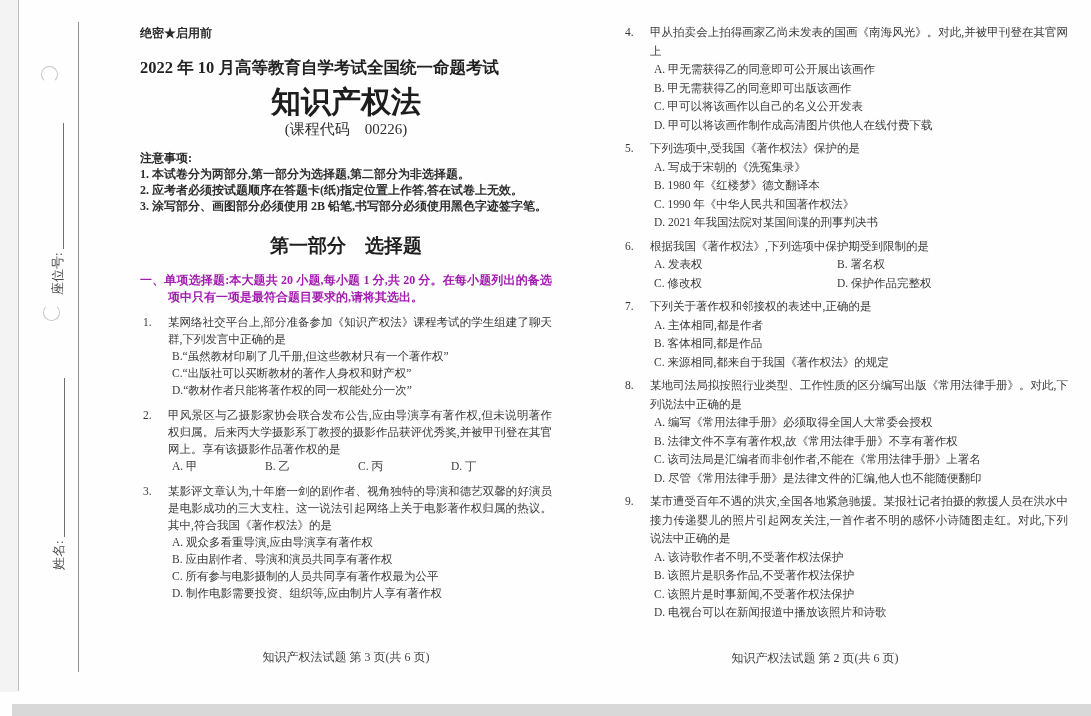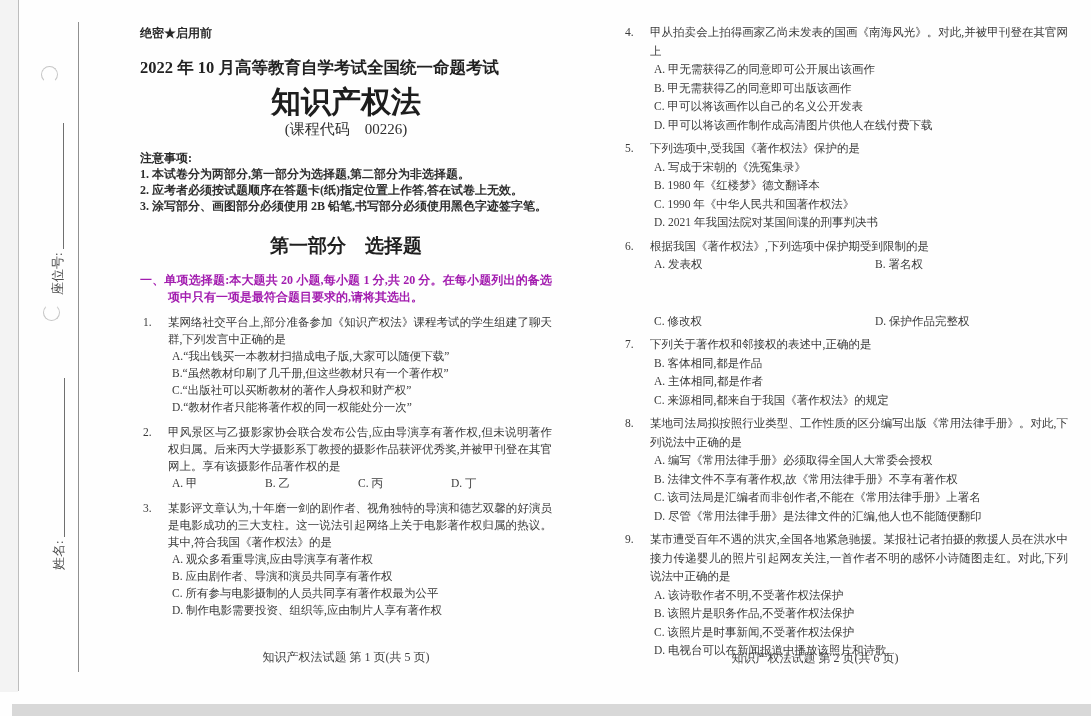--- a/index.html
+++ b/index.html
@@ -45,21 +45,21 @@
 
   .q{position:relative;padding-left:28px;text-align:justify;}
   .p1 .q1{margin-top:6px;}
   .p1 .q{margin-top:8px;}
   .p2 .q{margin-bottom:5px;}
   .qnum{position:absolute;left:3px;top:0;}
   .stem{text-align:justify;}
   .opt{padding-left:4px;}
   .opt-row{padding-left:4px;display:flex;}
   .opt-cell{display:inline-block;width:93px;flex:0 0 93px;}
-  .opt-grid{padding-left:4px;display:grid;grid-template-columns:183px auto;gap:38px;}
+  .opt-grid{padding-left:4px;display:grid;grid-template-columns:183px auto;}
 
   .footer{position:absolute;text-align:center;font-size:12px;color:#3f3f3f;}
   .footer.f1{left:140px;top:649px;width:412px;}
   .footer.f2{left:598px;top:650px;width:434px;}
 </style>
 </head>
 <body>
 
 <div class="scan">
 
@@ -89,21 +89,20 @@
     <div class="notice">1. 本试卷分为两部分,第一部分为选择题,第二部分为非选择题。</div>
     <div class="notice">2. 应考者必须按试题顺序在答题卡(纸)指定位置上作答,答在试卷上无效。</div>
     <div class="notice">3. 涂写部分、画图部分必须使用 2B 铅笔,书写部分必须使用黑色字迹签字笔。</div>
 
     <div class="part-head">第一部分　选择题</div>
     <div class="intro">一、单项选择题:本大题共 20 小题,每小题 1 分,共 20 分。在每小题列出的备选项中只有一项是最符合题目要求的,请将其选出。</div>
 
     <div class="q q1">
       <span class="qnum">1.</span>
       <div class="stem">某网络社交平台上,部分准备参加《知识产权法》课程考试的学生组建了聊天群,下列发言中正确的是</div>
-      <div class="opt">A.“我出钱买一本教材扫描成电子版,大家可以随便下载”</div>
       <div class="opt">B.“虽然教材印刷了几千册,但这些教材只有一个著作权”</div>
       <div class="opt">C.“出版社可以买断教材的著作人身权和财产权”</div>
       <div class="opt">D.“教材作者只能将著作权的同一权能处分一次”</div>
     </div>
 
     <div class="q">
       <span class="qnum">2.</span>
       <div class="stem">甲风景区与乙摄影家协会联合发布公告,应由导演享有著作权,但未说明著作权归属。后来丙大学摄影系丁教授的摄影作品获评优秀奖,并被甲刊登在其官网上。享有该摄影作品著作权的是</div>
       <div class="opt-row">
         <span class="opt-cell">A. 甲</span>
@@ -115,21 +114,21 @@
 
     <div class="q">
       <span class="qnum">3.</span>
       <div class="stem">某影评文章认为,十年磨一剑的剧作者、视角独特的导演和德艺双馨的好演员是电影成功的三大支柱。这一说法引起网络上关于电影著作权归属的热议。其中,符合我国《著作权法》的是</div>
       <div class="opt">A. 观众多看重导演,应由导演享有著作权</div>
       <div class="opt">B. 应由剧作者、导演和演员共同享有著作权</div>
       <div class="opt">C. 所有参与电影摄制的人员共同享有著作权最为公平</div>
       <div class="opt">D. 制作电影需要投资、组织等,应由制片人享有著作权</div>
     </div>
   </div>
-  <div class="footer f1">知识产权法试题 第 1 页(共 5 页)</div>
+  <div class="footer f1">知识产权法试题 第 3 页(共 6 页)</div>
 
   <div class="page p2">
 
     <div class="q">
       <span class="qnum">4.</span>
       <div class="stem">甲从拍卖会上拍得画家乙尚未发表的国画《南海风光》。对此,并被甲刊登在其官网上</div>
       <div class="opt">A. 甲无需获得乙的同意即可公开展出该画作</div>
       <div class="opt">B. 甲无需获得乙的同意即可出版该画作</div>
       <div class="opt">C. 甲可以将该画作以自己的名义公开发表</div>
       <div class="opt">D. 甲可以将该画作制作成高清图片供他人在线付费下载</div>
@@ -151,22 +150,22 @@
         <span>A. 发表权</span>
         <span>B. 署名权</span>
         <span>C. 修改权</span>
         <span>D. 保护作品完整权</span>
       </div>
     </div>
 
     <div class="q">
       <span class="qnum">7.</span>
       <div class="stem">下列关于著作权和邻接权的表述中,正确的是</div>
+      <div class="opt">A. 主体相同,都是作者</div>
       <div class="opt">B. 客体相同,都是作品</div>
-      <div class="opt">A. 主体相同,都是作者</div>
       <div class="opt">C. 来源相同,都来自于我国《著作权法》的规定</div>
     </div>
 
     <div class="q">
       <span class="qnum">8.</span>
       <div class="stem">某地司法局拟按照行业类型、工作性质的区分编写出版《常用法律手册》。对此,下列说法中正确的是</div>
       <div class="opt">A. 编写《常用法律手册》必须取得全国人大常委会授权</div>
       <div class="opt">B. 法律文件不享有著作权,故《常用法律手册》不享有著作权</div>
       <div class="opt">C. 该司法局是汇编者而非创作者,不能在《常用法律手册》上署名</div>
       <div class="opt">D. 尽管《常用法律手册》是法律文件的汇编,他人也不能随便翻印</div>

